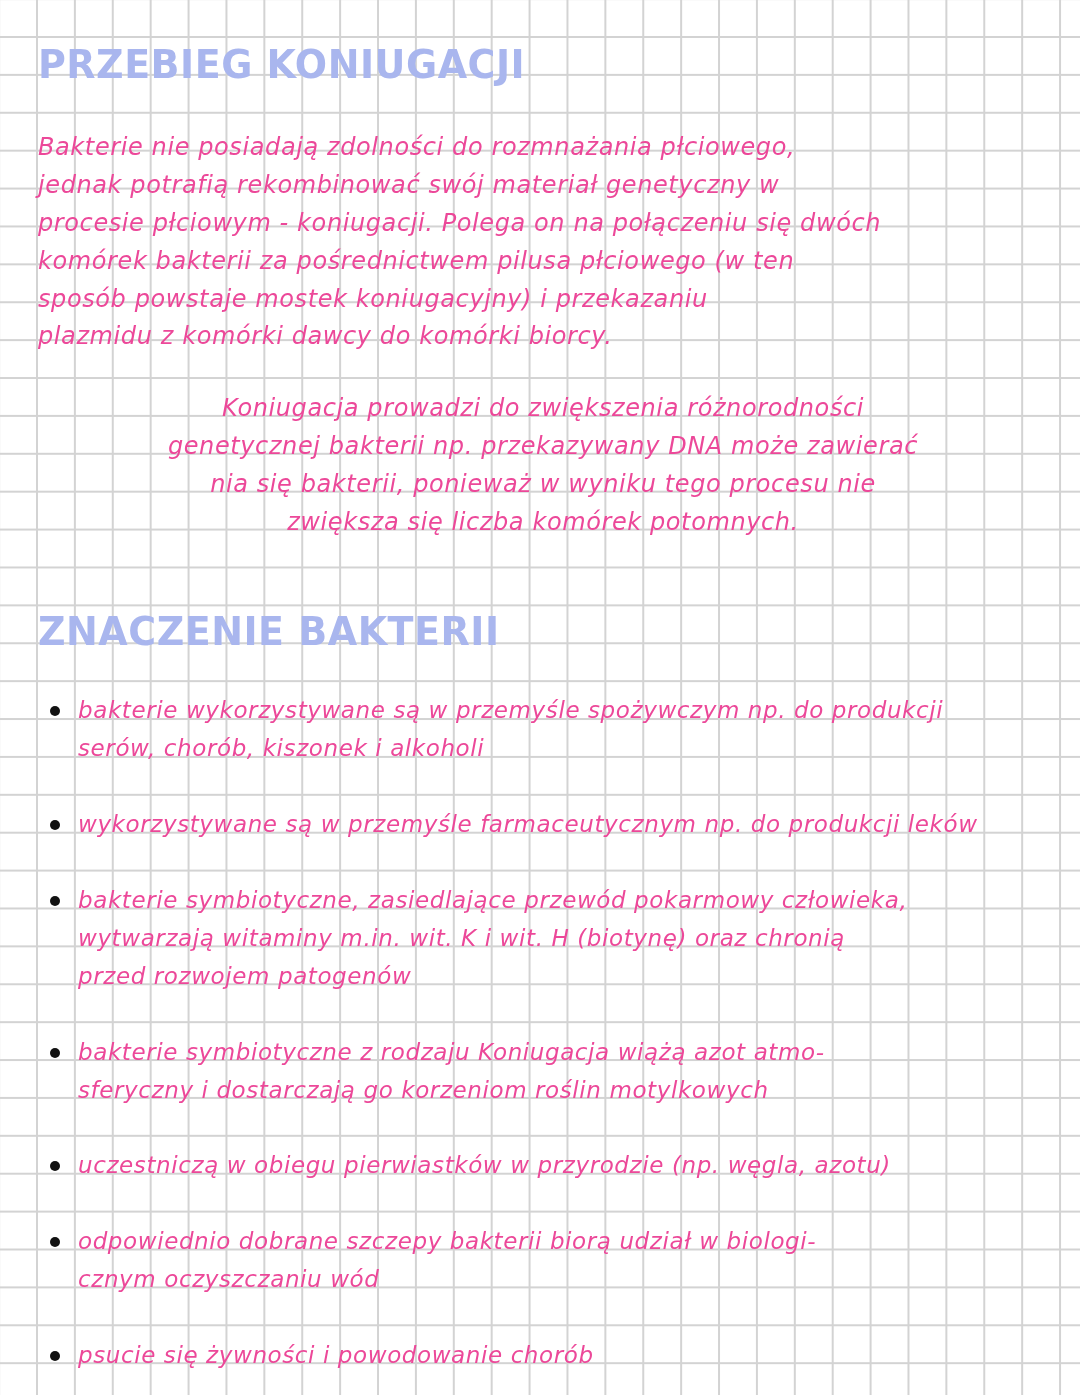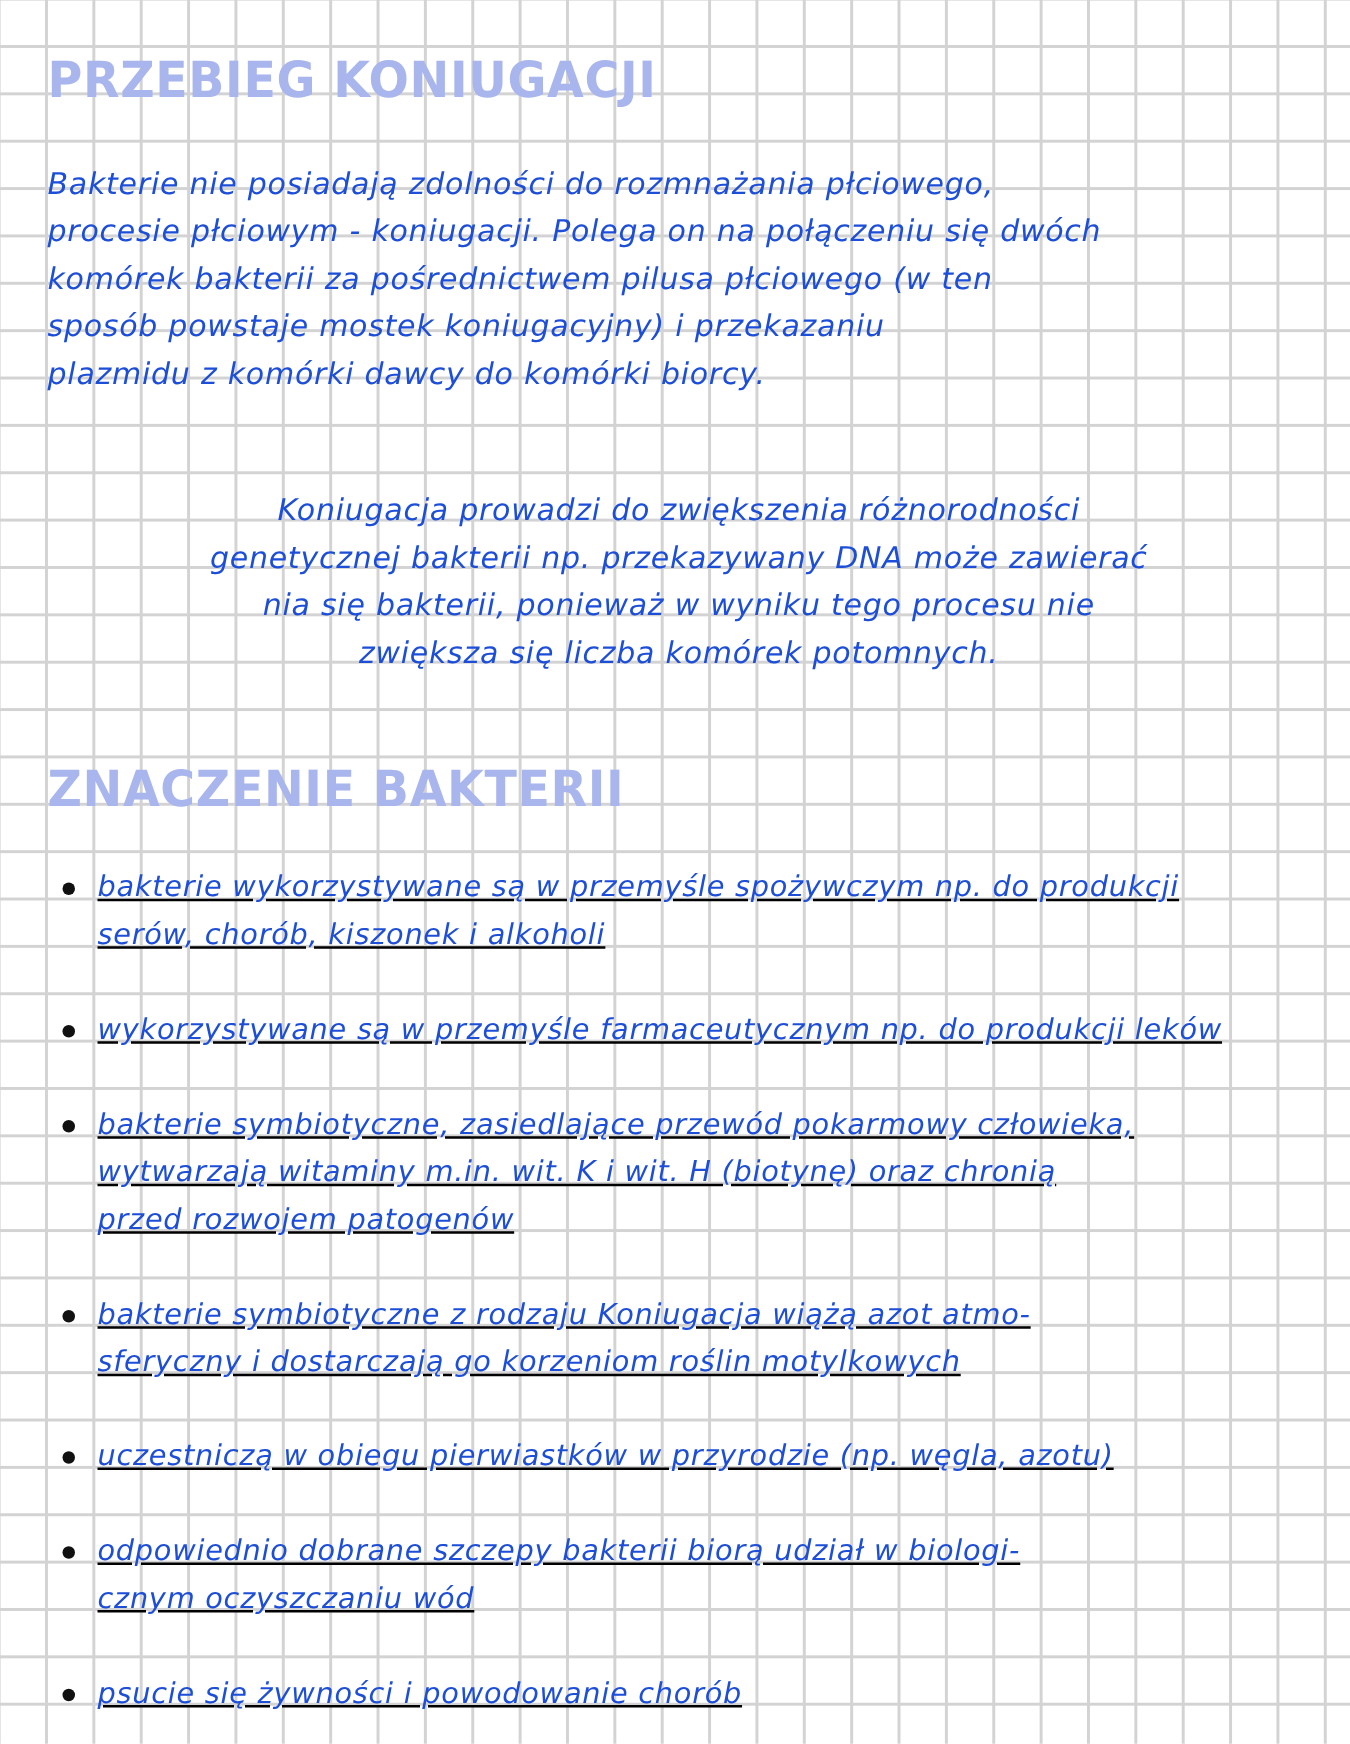--- a/index.html
+++ b/index.html
@@ -44,21 +44,21 @@
       left: 38px;
       width: 1010px;
       margin: 0;
     }
     .line {
       display: block;
       height: 37.9px;
       line-height: 37.9px;
       font-family: "DejaVu Sans", sans-serif;
       font-size: 24px;
-      color: #1d4ed8;
+      color: #ec4899;
       white-space: nowrap;
       font-style: italic;
       letter-spacing: 0.6px;
     }
     .bullets {
       position: absolute;
       left: 0;
       top: 0;
       width: 1080px;
       margin: 0;
@@ -77,35 +77,35 @@
       width: 10px;
       height: 10px;
       border-radius: 50%;
       background: #111111;
     }
     .bullet-text {
       position: absolute;
       left: 38px;
       top: 0;
       width: 980px;
-      text-decoration: underline;
     }
     .bullet .line {
       font-size: 23px;
     }
   </style>
 </head>
 <body>
 
 <div class="page">
 
   <h1 class="heading" style="top:43px;">PRZEBIEG KONIUGACJI</h1>
 
   <div class="para" style="top:129px;">
     <span class="line">Bakterie nie posiadają zdolności do rozmnażania płciowego,</span>
+    <span class="line">jednak potrafią rekombinować swój materiał genetyczny w</span>
     <span class="line">procesie płciowym - koniugacji. Polega on na połączeniu się dwóch</span>
     <span class="line">komórek bakterii za pośrednictwem pilusa płciowego (w ten</span>
     <span class="line">sposób powstaje mostek koniugacyjny) i przekazaniu</span>
     <span class="line">plazmidu z komórki dawcy do komórki biorcy.</span>
   </div>
 
   <div class="para" style="top:390px;text-align:center;">
     <span class="line">Koniugacja prowadzi do zwiększenia różnorodności</span>
     <span class="line">genetycznej bakterii np. przekazywany DNA może zawierać</span>
     <span class="line">nia się bakterii, ponieważ w wyniku tego procesu nie</span>

